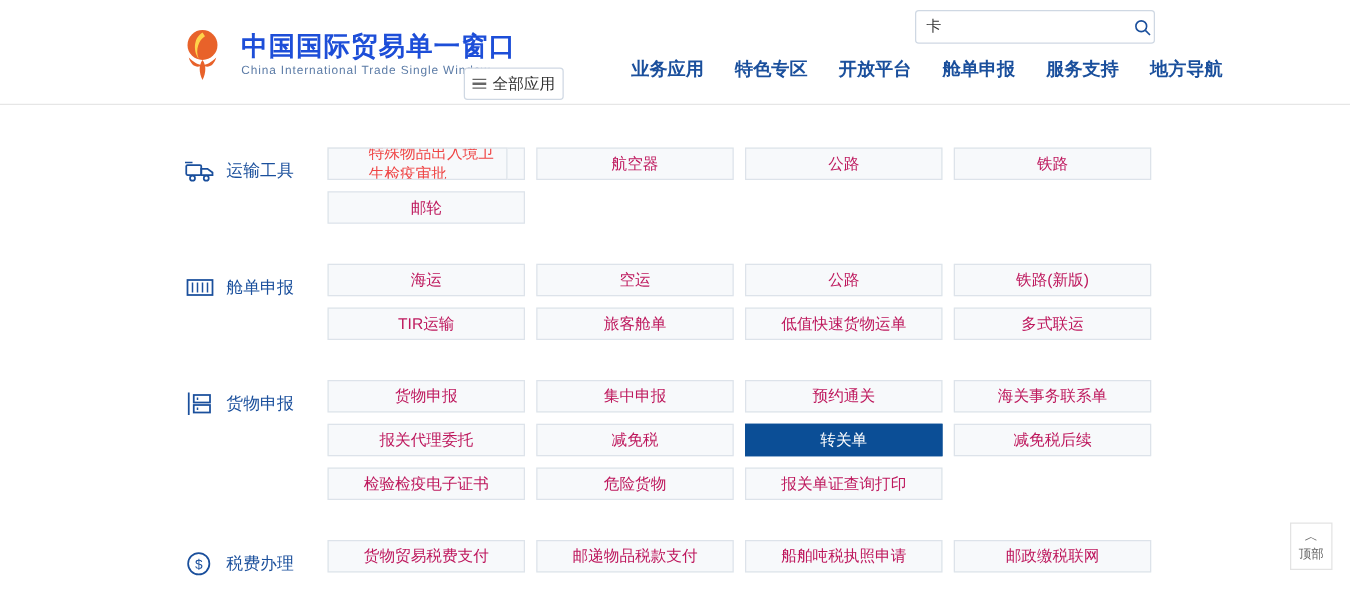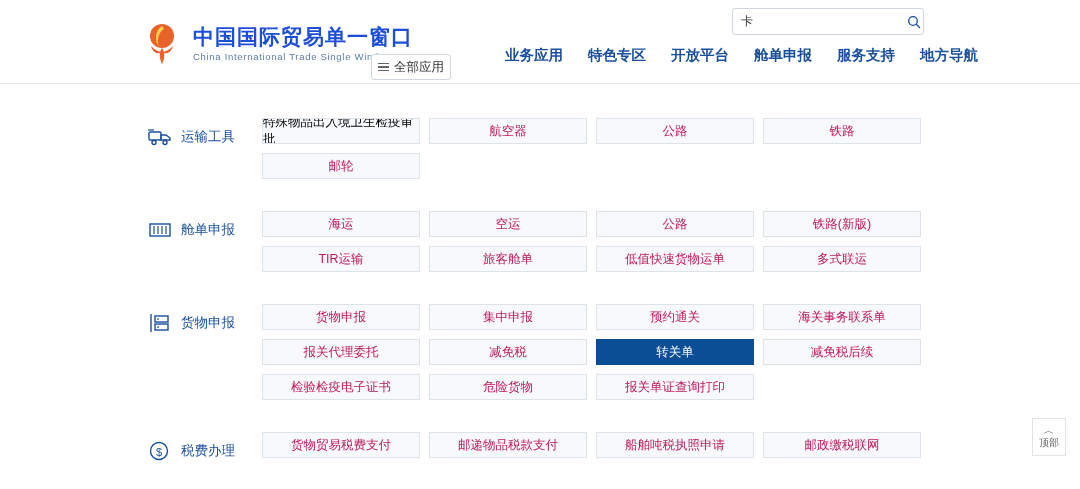--- a/index.html
+++ b/index.html
@@ -71,24 +71,24 @@
   .search-btn {
     width: 28px; height: 100%; display: flex; align-items: center; justify-content: center;
     cursor: pointer;
   }
 
   
   .content { position: relative; padding-top: 0; }
 
   .top-orphan {
     position: absolute; left: 262px; top: 0px;
-    width: 158px; height: 26px;
+    width: 144px; height: 26px;
     border: 1px solid #dde3ea; background: #f7f9fb;
     display: flex; align-items: center; justify-content: center;
-    font-size: 12.5px; color: #000000; overflow: hidden;
+    font-size: 12.5px; color: #ef4444; overflow: hidden; padding-left: 32px;
   }
 
   .section { display: flex; align-items: flex-start; margin-left: 145px; }
   .sec-head {
     width: 117px; display: flex; align-items: center; padding-top: 6px;
     flex: 0 0 117px;
   }
   .sec-icon { width: 30px; height: 26px; display: flex; align-items: center; justify-content: center; }
   .sec-title { font-size: 13.5px; color: #1a4f9c; margin-left: 6px; white-space: nowrap; }
 

